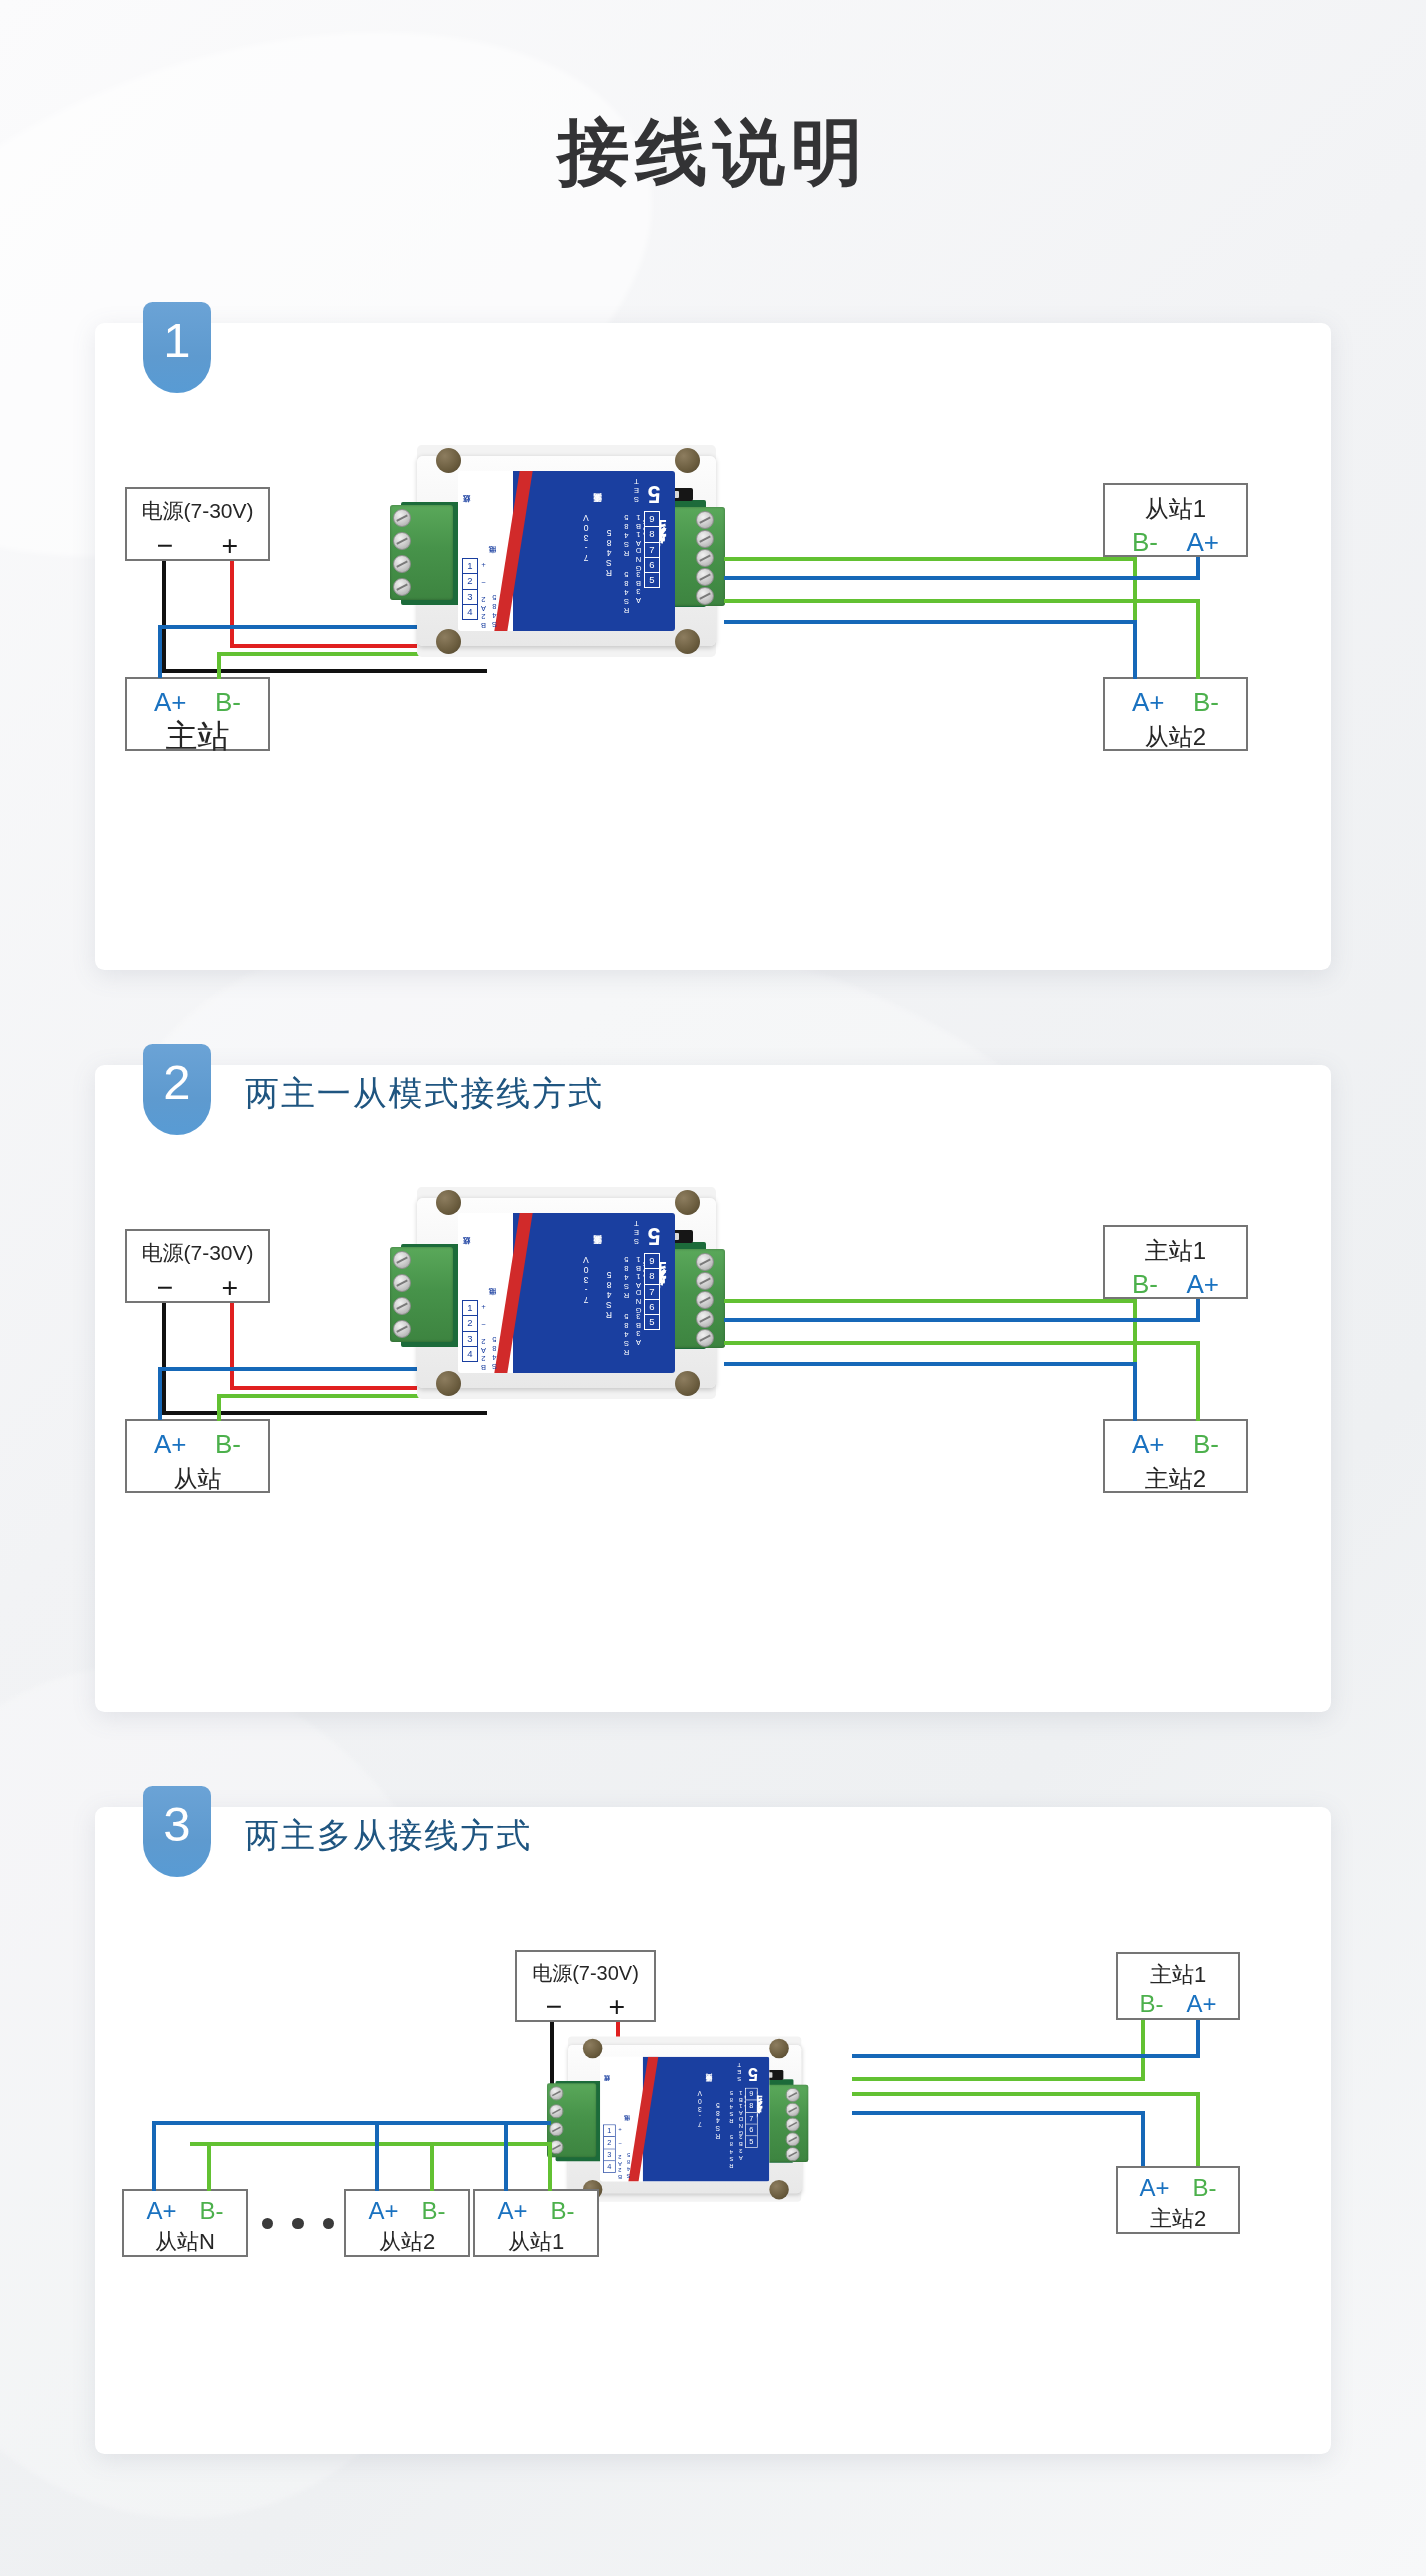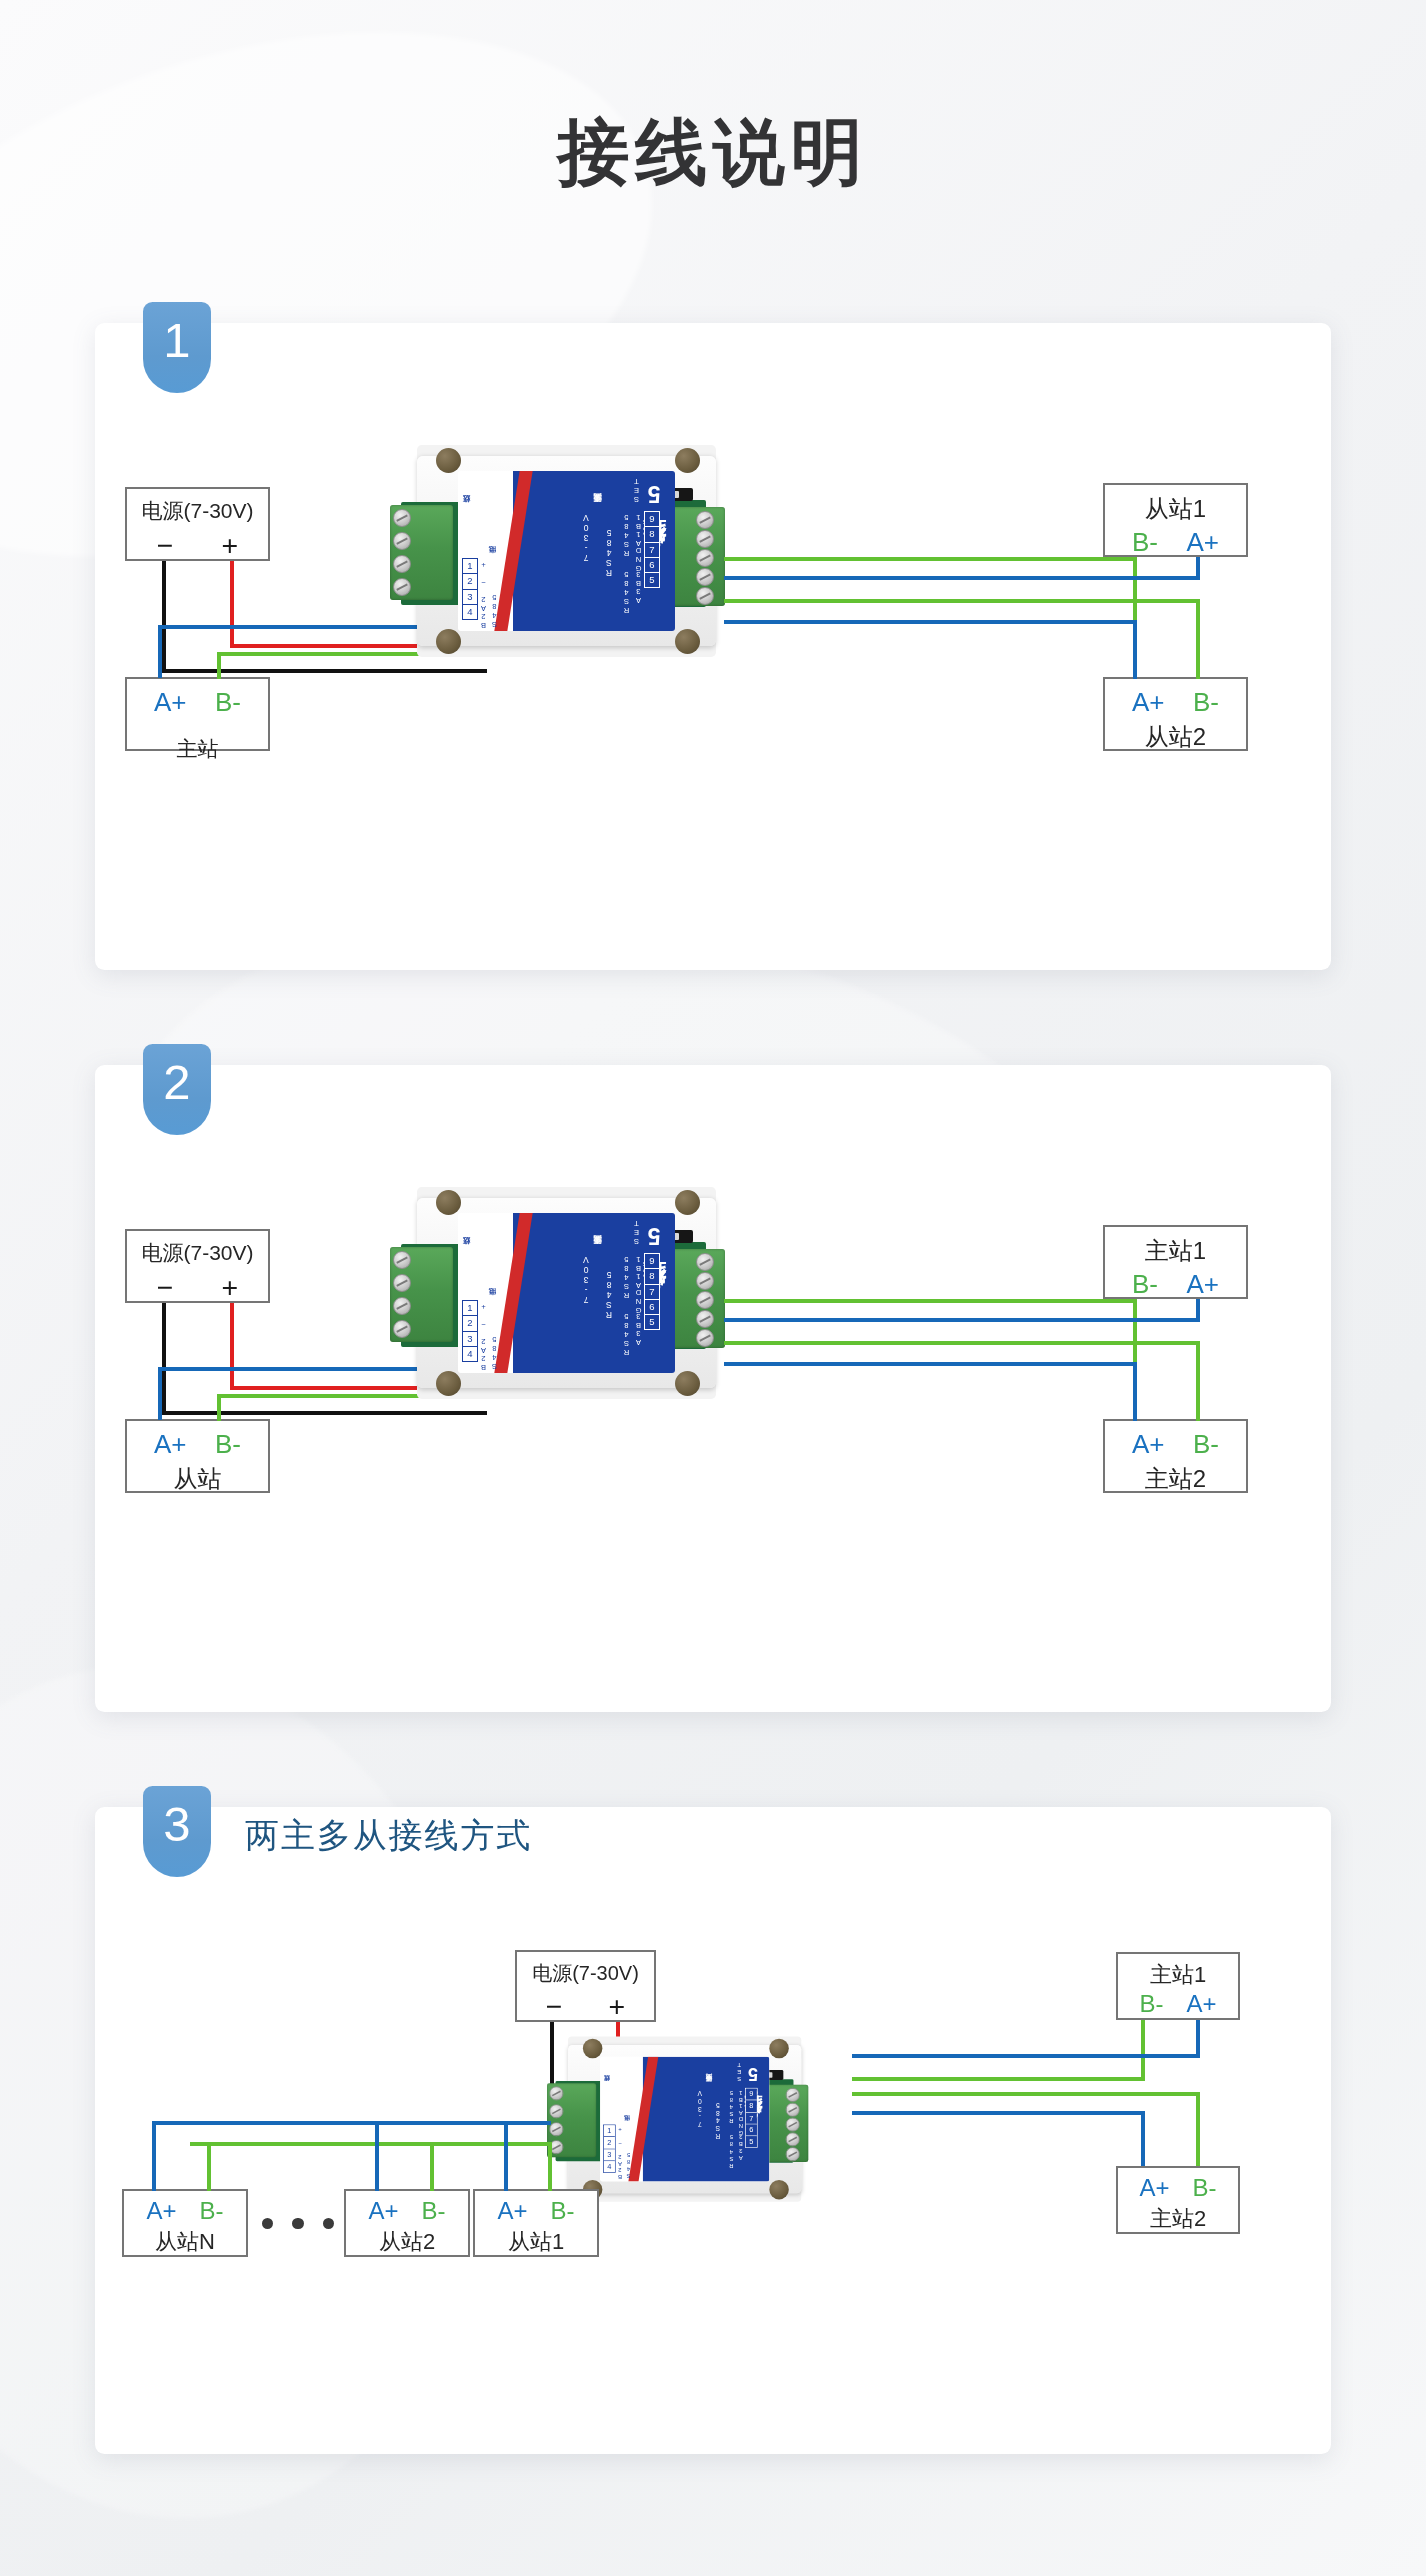--- a/index.html
+++ b/index.html
@@ -142,21 +142,21 @@
     <div class="wire w-black" style="left:67px;top:238px;width:3.8px;height:112px;"></div>
     <div class="wire w-black" style="left:67px;top:346px;width:325px;height:3.8px;"></div>
     <div class="wire w-red" style="left:135px;top:238px;width:3.8px;height:87px;"></div>
     <div class="wire w-red" style="left:135px;top:321px;width:257px;height:3.8px;"></div>
 
     <div class="box" style="left:30px;top:354px;width:145px;height:74px;">
       <div class="term-row" style="top:7.6px;gap:28.5px;">
         <span class="t-a">A+</span>
         <span class="t-b">B-</span>
       </div>
-      <div class="cn" style="top:56px;font-size:21px;">主站</div>
+      <div class="cn" style="top:36px;font-size:32px;">主站</div>
     </div>
     <div class="wire w-blue" style="left:63px;top:302px;width:3.8px;height:53px;"></div>
     <div class="wire w-blue" style="left:63px;top:302px;width:329px;height:3.8px;"></div>
     <div class="wire w-green" style="left:122px;top:329px;width:3.8px;height:27px;"></div>
     <div class="wire w-green" style="left:122px;top:329px;width:270px;height:3.8px;"></div>
 
     <div class="module" style="left:295px;top:133px;">
       <div class="mod-ear" style="top:-11.4px;"></div>
       <div class="mod-ear" style="top:169px;"></div>
       <div class="mod-body"></div>
@@ -243,20 +243,21 @@
     <div class="wire w-blue" style="left:1038px;top:297px;width:3.8px;height:59px;"></div>
     <div class="wire w-blue" style="left:629px;top:297px;width:413px;height:3.8px;"></div>
     <div class="wire w-green" style="left:1101px;top:276px;width:3.8px;height:80px;"></div>
     <div class="wire w-green" style="left:629px;top:276px;width:475px;height:3.8px;"></div>
   </div>
 </div>
 
 <div class="card" id="card2">
   <div class="sec-head">
     <div class="badge">2</div>
+    <div class="sec-title">两主一从模式接线方式</div>
   </div>
 
   <div class="diagram">
     <div class="box" style="left:30px;top:164px;width:145px;height:74px;">
       <div class="cn" style="top:7.6px;font-size:21px;">电源(7-30V)</div>
       <div class="term-row" style="top:40px;gap:48px;">
         <span class="t-sign">−</span>
         <span class="t-sign">+</span>
       </div>
     </div>

